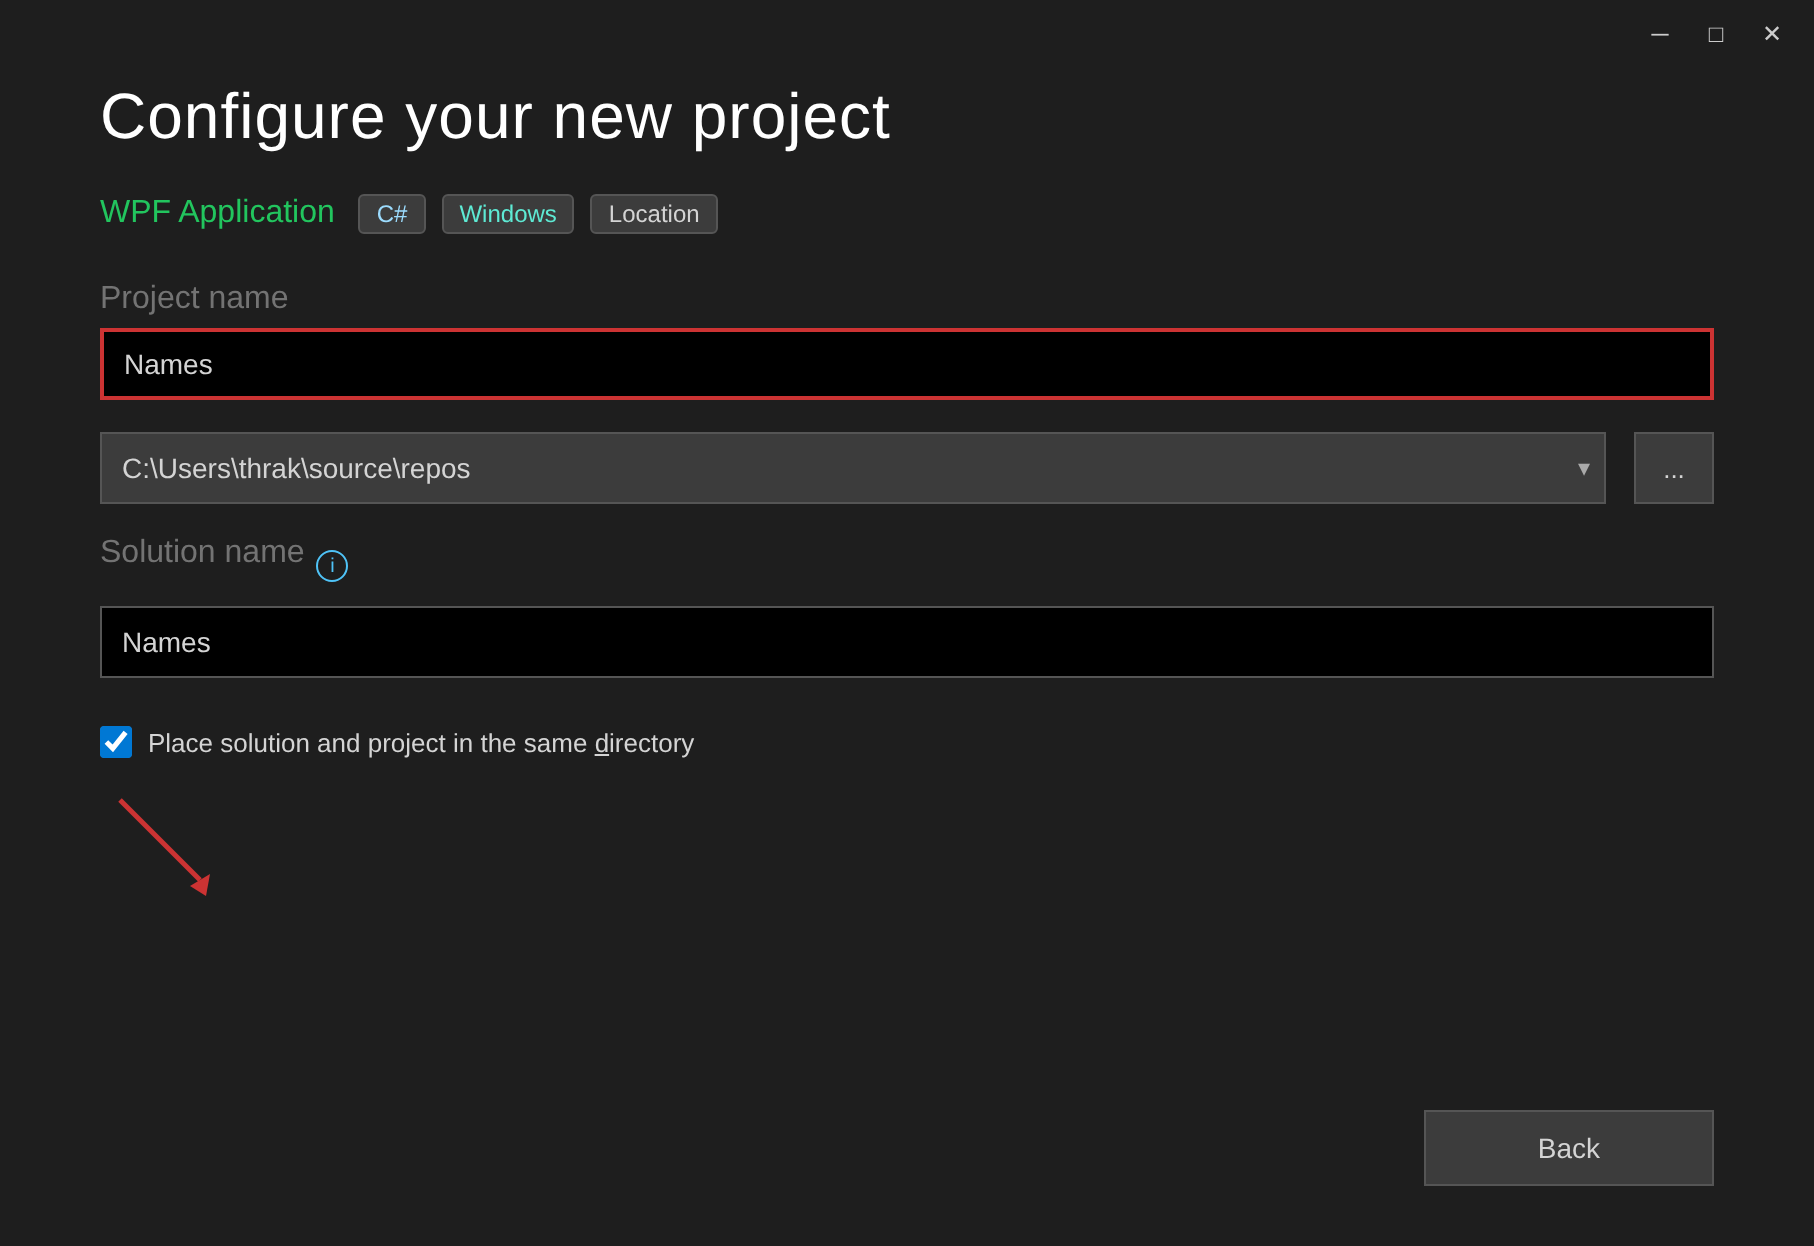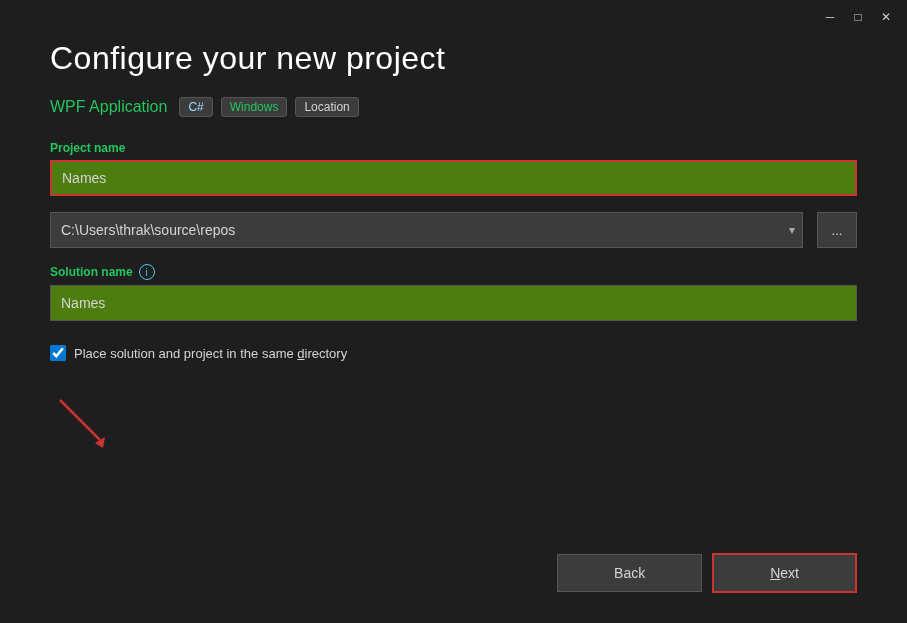--- a/index.html
+++ b/index.html
@@ -66,38 +66,37 @@
 
     .badge {
       background: #3c3c3c;
       border: 1px solid #555;
       border-radius: 3px;
       padding: 2px 8px;
       font-size: 12px;
       color: #9cdcfe;
     }
     .badge.csharp { color: #9cdcfe; }
-    .badge.windows { color: #22c55e; }
+    .badge.windows { color: #5eead4; }
     .badge.desktop { color: #d4d4d4; }
 
     .form-group {
       margin-bottom: 16px;
     }
 
     .form-label {
-      font-size: 12px;
-      color: #22c55e;
+      font-size: 16px;
+      color: #737373;
       margin-bottom: 5px;
       display: block;
-      font-weight: bold;
     }
 
     .form-input {
       width: 100%;
-      background: #4d7c0f;
+      background: #000000;
       border: 1px solid #555555;
       color: #d4d4d4;
       padding: 8px 10px;
       font-size: 14px;
       font-family: 'Segoe UI', sans-serif;
       outline: none;
       height: 36px;
     }
 
     
@@ -263,21 +262,21 @@
         <select class="location-input">
           <option>C:\Users\thrak\source\repos</option>
         </select>
       </div>
       <button class="browse-btn">...</button>
     </div>
   </div>
 
   <div class="form-group">
     <div class="solution-name-row">
-      <label class="form-label" style="margin-bottom:0">Solution name</label>
+      <label class="form-label" style="margin-bottom:12px">Solution name</label>
       <span class="info-icon">i</span>
     </div>
     <input type="text" class="form-input" style="margin-top: 5px;" value="Names">
   </div>
 
   <div class="checkbox-row">
     <input type="checkbox" id="same-dir" checked="" style="">
     <label for="same-dir" class="checkbox-label">
       Place solution and project in the same <span class="underline">d</span>irectory
     </label>
@@ -287,16 +286,13 @@
     <svg width="80" height="60" viewBox="0 0 80 60">
       <line x1="10" y1="5" x2="50" y2="45" stroke="#cc3333" stroke-width="2.5"></line>
       <polygon points="45,48 55,42 53,53" fill="#cc3333"></polygon>
     </svg>
   </div>
 
 </div>
 
 <div class="footer">
   <button class="btn">Back</button>
-  <button class="btn btn-next">
-    <span><u>N</u>ext</span>
-  </button>
 </div>
 
 </body></html>

